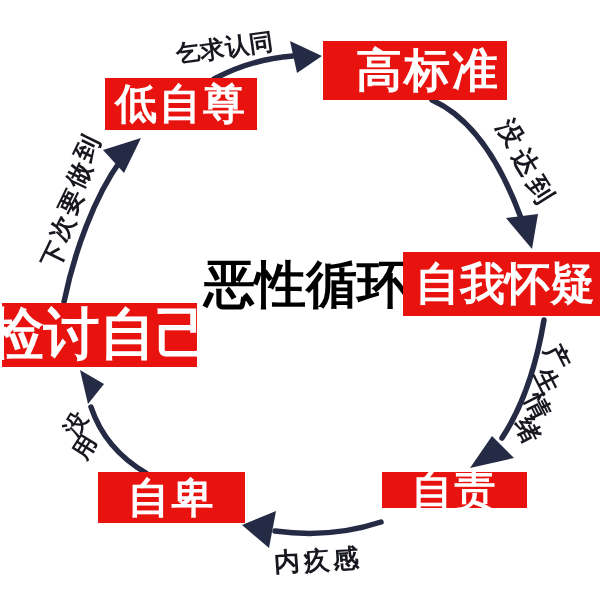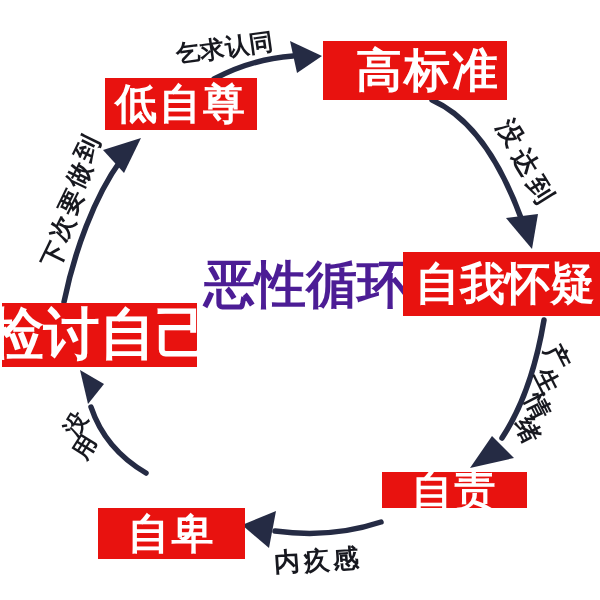--- a/index.html
+++ b/index.html
@@ -14,26 +14,26 @@
   svg.arcs polygon{fill:var(--navy,#252b44);stroke:none;}
   .node{
     position:absolute;display:flex;align-items:center;justify-content:center;
     background:var(--red,#e8120f);color:#ffffff;font-weight:bold;
     letter-spacing:2px;white-space:nowrap;z-index:3;
   }
   #node-low-self-esteem {left:105px;top:78px; width:152px;height:52px;font-size:42px;}
   #node-high-standards  {left:323px;top:41px; width:158px;height:59px;font-size:46px;padding-left:26px;}
   #node-self-doubt      {left:403px;top:252px;width:204px;height:64px;font-size:45px;letter-spacing:0;}
   #node-self-blame      {left:382px;top:472px;width:145px;height:36px;font-size:41px;}
-  #node-inferiority     {left:98px; top:472px;width:147px;height:51px;font-size:42px;margin-top:36px;}
+  #node-inferiority     {left:98px; top:472px;width:147px;height:51px;font-size:42px;}
   #node-self-criticism  {left:2px;  top:303px;width:195px;height:64px;font-size:56px;letter-spacing:0;}
   .title{
     position:absolute;left:196px;top:258px;width:220px;height:54px;
     display:flex;align-items:center;justify-content:center;
-    font-size:51px;font-weight:900;color:#4c1d95;white-space:nowrap;z-index:2;
+    font-size:51px;font-weight:900;color:#000000;white-space:nowrap;z-index:2;
   }
   .edge-label-char{
     position:absolute;color:#17181f;font-weight:bold;white-space:pre;z-index:2;
     transform:translate(-50%,-50%);
   }
   .watermark{
     position:absolute;left:500px;top:561px;width:95px;height:32px;
     color:var(--wm,#d8d8d8);font-size:24px;font-weight:bold;
     display:flex;align-items:center;justify-content:flex-start;z-index:2;white-space:nowrap;
   }

